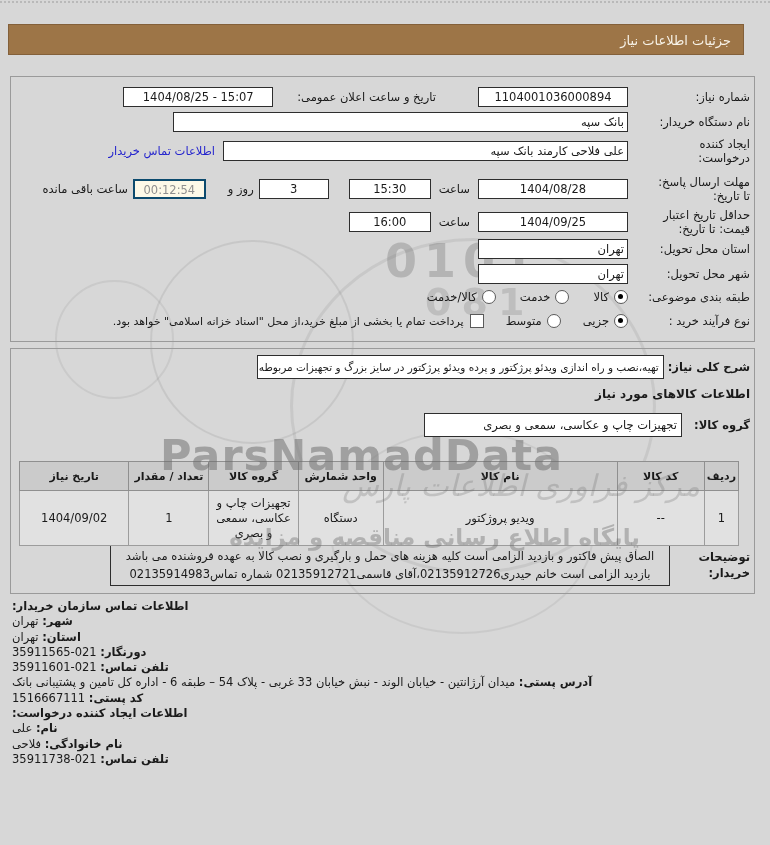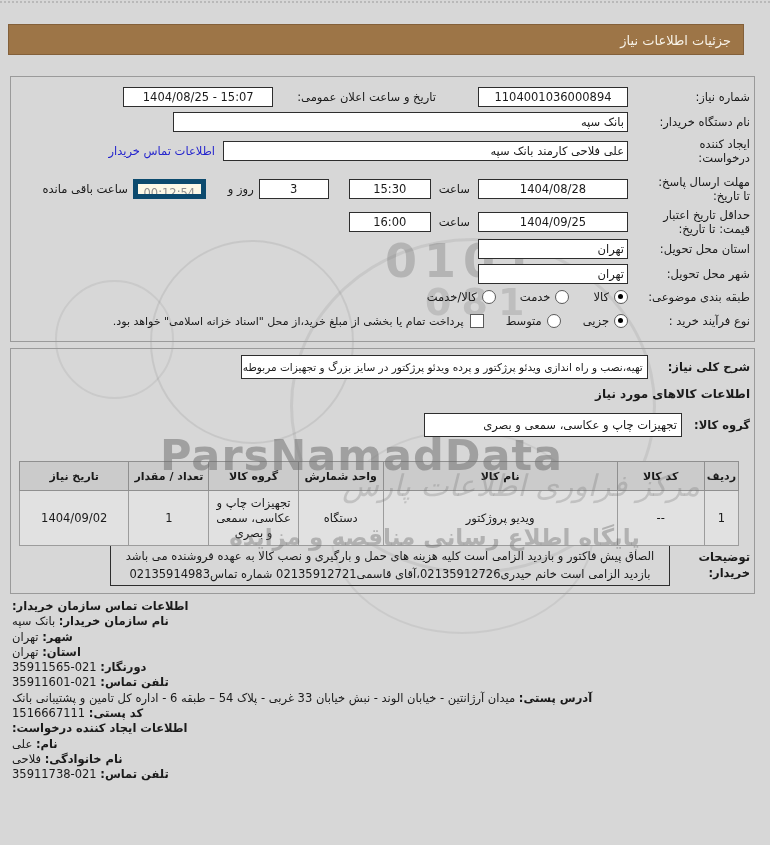--- a/index.html
+++ b/index.html
@@ -25,21 +25,21 @@
   .lblcol{width:110px;text-align:right;font-size:11.5px;margin-left:12px;flex:none;line-height:14px;}
   .lbl2 div{text-align:right;}
   .tbox{
     background:#fff;border:1px solid #2e2e2e;height:20px;line-height:19px;
     box-sizing:border-box;flex:none;font-size:11.5px;padding:0 3px;overflow:hidden;white-space:nowrap;
   }
   .center{text-align:center;}
   .rightal{text-align:right;}
   .ltr{direction:ltr;unicode-bidi:embed;}
   .sm{font-size:11.5px;flex:none;}
-  .countdown{background:#fdf9e8;border:5px solid #0c4a6e;color:#8f8f8f;}
+  .countdown{background:#fdf9e8;border:2px solid #0c4a6e;color:#8f8f8f;}
   .link{color:#2424cd;font-size:11.5px;cursor:pointer;flex:none;}
   .radio{width:12px;height:12px;border:1px solid #5a5a5a;border-radius:50%;background:#fff;flex:none;position:relative;}
   .radio.checked::after{content:"";position:absolute;left:2.5px;top:2.5px;width:5px;height:5px;border-radius:50%;background:#000;}
   .checkbox{width:12px;height:12px;border:1px solid #5a5a5a;background:#fff;flex:none;}
   .bold{font-weight:bold;}
   
   .descbox{background:#fff;border:1px solid #2e2e2e;height:24px;line-height:22px;box-sizing:border-box;
     font-size:10.5px;padding:0 4px;flex:none;white-space:nowrap;overflow:hidden;}
   .heading{position:absolute;right:4px;font-weight:bold;font-size:12px;}
   table.goods{
@@ -163,21 +163,21 @@
     <span class="sm" style="margin-right:5px;">متوسط</span>
     <span class="checkbox" style="margin-right:22px;"></span>
     <span style="margin-right:6px;font-size:11px;">پرداخت تمام یا بخشی از مبلغ خرید،از محل "اسناد خزانه اسلامی" خواهد بود.</span>
   </div>
 
 </div>
 
 <div class="panel" id="panel2">
 
   <div class="row" style="top:6px;height:24px;padding-right:4px;">
-    <div class="bold sm" style="margin-left:20px;">شرح کلی نیاز:</div>
+    <div class="bold sm" style="margin-left:4px;">شرح کلی نیاز:</div>
     <div class="descbox rightal" style="width:407px;">تهیه،نصب و راه اندازی ویدئو پرژکتور و پرده ویدئو پرژکتور در سایز بزرگ و تجهیزات مربوطه</div>
   </div>
 
   <div class="heading" style="top:38px;">اطلاعات کالاهای مورد نیاز</div>
 
   <div class="row" style="top:64px;height:24px;padding-right:4px;">
     <div class="bold sm" style="margin-left:12px;width:56px;text-align:right;">گروه کالا:</div>
     <div class="descbox rightal" style="width:258px;font-size:11.5px;">تجهیزات چاپ و عکاسی، سمعی و بصری</div>
   </div>
 
@@ -221,21 +221,20 @@
       <div>خریدار:</div>
     </div>
     <div class="notesbox" style="width:560px;">الصاق پیش فاکتور و بازدید الزامی است کلیه هزینه های حمل و بارگیری و نصب کالا به عهده فروشنده می باشد بازدید الزامی است خانم حیدری02135912726،آقای قاسمی02135912721 شماره تماس02135914983 فلاحی</div>
   </div>
 
 </div>
 
 <div class="contact">
   <div class="line bold">اطلاعات تماس سازمان خریدار:</div>
   <div id="org-items">
-      <div class="line"><b>نام سازمان خریدار:</b> <span> بانک سپه</span></div>
       <div class="line"><b>شهر:</b> <span> تهران</span></div>
       <div class="line"><b>استان:</b> <span> تهران</span></div>
       <div class="line"><b>دورنگار:</b> <span class="ltr"> 35911565-021</span></div>
       <div class="line"><b>تلفن تماس:</b> <span class="ltr"> 35911601-021</span></div>
       <div class="line"><b>آدرس پستی:</b> <span> میدان آرژانتین - خیابان الوند - نبش خیابان 33 غربی - پلاک 54 – طبقه 6 - اداره کل تامین و پشتیبانی بانک</span></div>
       <div class="line"><b>کد پستی:</b> <span> 1516667111</span></div>
     </div>
   <div class="line bold">اطلاعات ایجاد کننده درخواست:</div>
   <div id="creator-items">
       <div class="line"><b>نام:</b> <span> علی</span></div>

